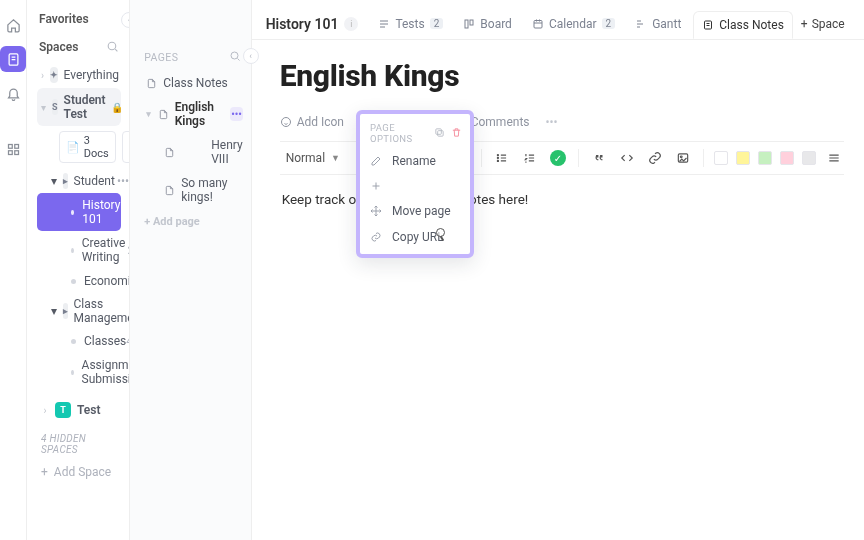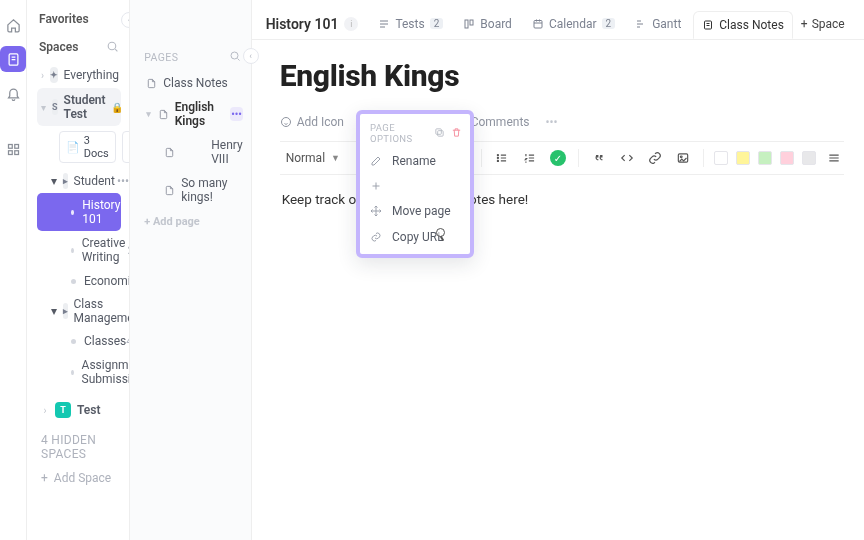--- a/index.html
+++ b/index.html
@@ -30,21 +30,21 @@
   .subgroup-head { display:flex; align-items:center; padding:4px 0 4px 14px; color:#555a65;}
   .subgroup-head .dots-add { margin-left:auto; display:flex; gap:4px; align-items:center;}
   .dots-btn { color:#adb2bc; font-size:12px; padding:0 2px;}
   .leaf { display:flex; align-items:center; justify-content:space-between; padding:5px 6px 5px 34px; color:#555a65; border-radius:5px; cursor:pointer;}
   .leaf .dot { width:5px; height:5px; border-radius:50%; background:#d4d7de; margin-right:8px; }
   .leaf .lbl { flex:1; display:flex; align-items:center; }
   .leaf .count { font-size:11px; color:#b4b8c2;}
   .leaf.active { background:#7b68ee; color:#fff; }
   .leaf.active .dot { background:rgba(255,255,255,0.85); }
   .leaf.active .count { color:rgba(255,255,255,0.85); }
-  .hidden-spaces { color:#aeb2bc; font-size:12px; letter-spacing:.3px; padding:10px 4px 6px; }
+  .hidden-spaces { color:#aeb2bc; font-size:10px; letter-spacing:.3px; padding:10px 4px 6px;font-style:italic; }
   .add-space { display:flex; align-items:center; gap:6px; color:#aeb2bc; padding:4px; font-size:12px;}
   .lock-ic{ color:#c7cad2; font-size:10px; }
   .collapse-handle{position:absolute; right:-8px; top:12px; width:16px; height:16px; border-radius:50%; border:1px solid #e6e8ee; background:#fff; display:flex; align-items:center; justify-content:center; color:#b8bcc5; font-size:9px;}
 
   
   .pages-col { width: 176px; background:#fafbfc; border-right:1px solid #eee; position:relative; padding-top:8px;}
   .pages-head { display:flex; align-items:center; justify-content:space-between; padding:6px 10px 6px 14px; color:#b7bbc4; font-size:10.5px; letter-spacing:.4px;}
   .pages-head .icons { display:flex; gap:8px; align-items:center; color:#b7bbc4;}
   .page-item { display:flex; align-items:center; gap:6px; padding:5px 8px 5px 16px; color:#555a65; cursor:pointer;}
   .page-item.sub { padding-left:34px;gap:36px; }

